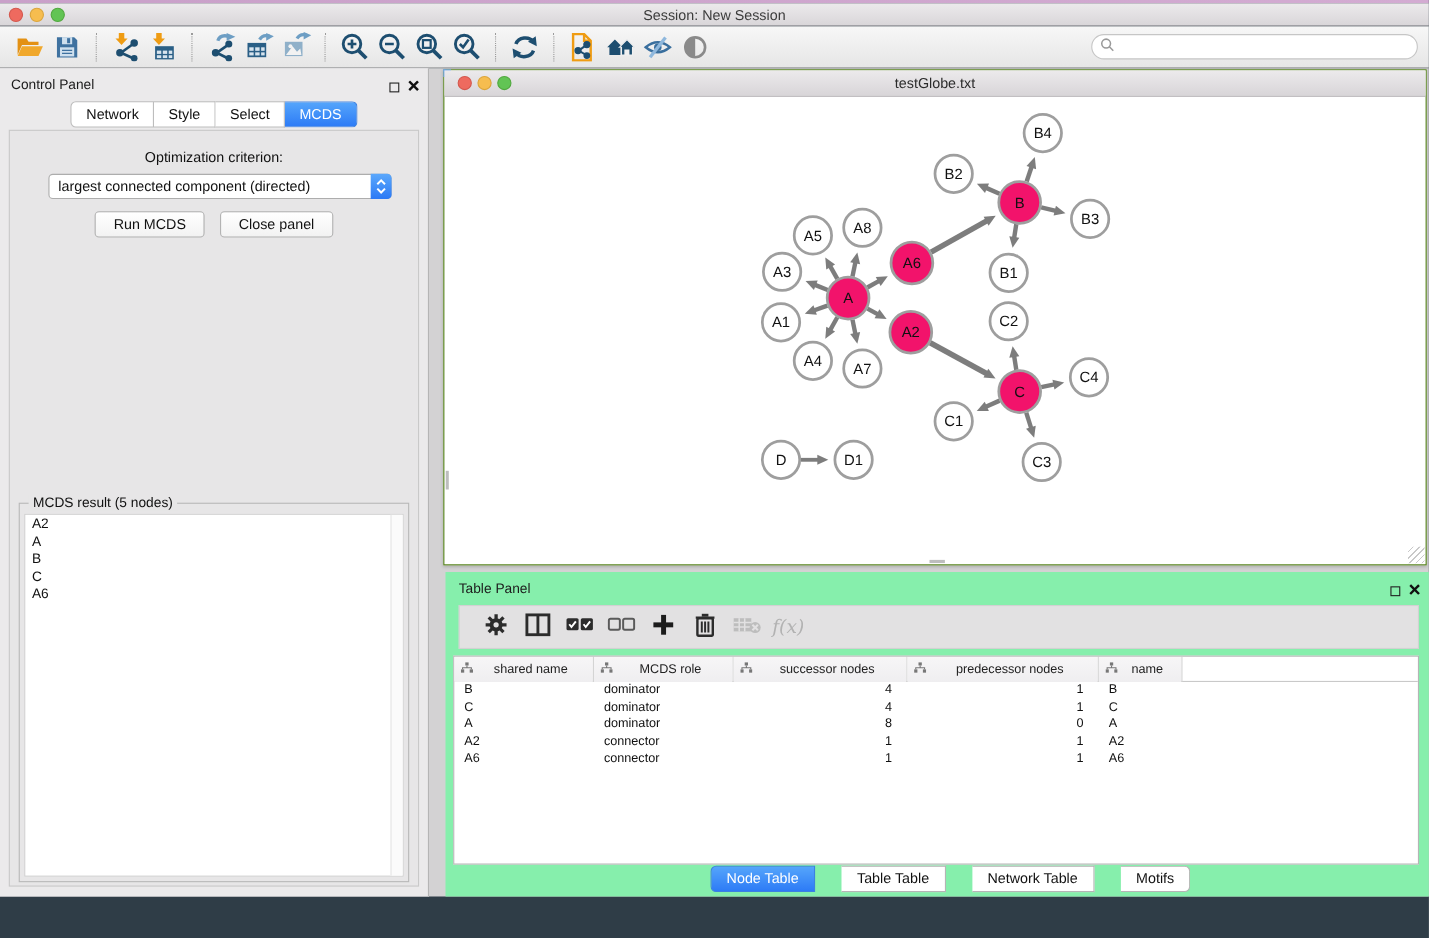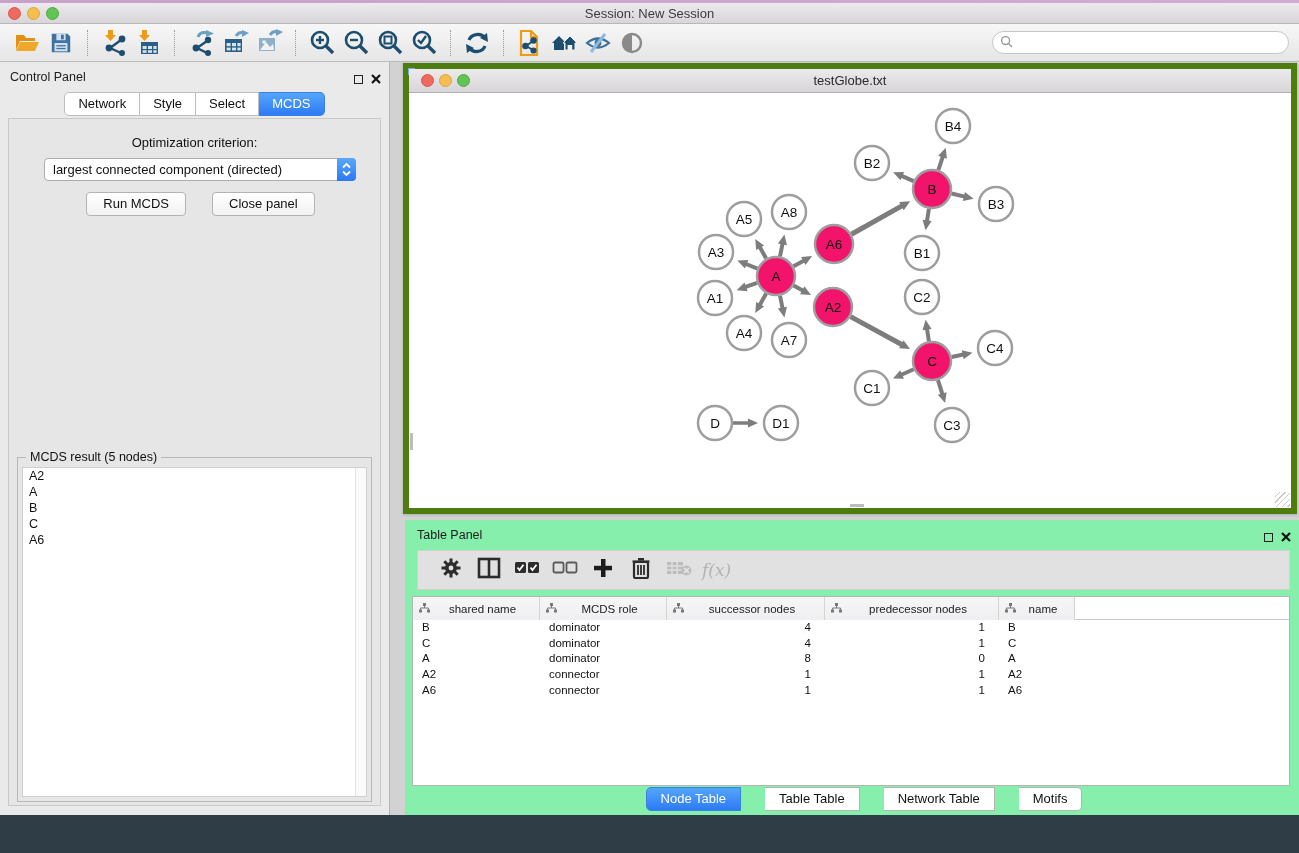--- a/index.html
+++ b/index.html
@@ -53,32 +53,32 @@
     background:#e7e6e7; border:1px solid #c9c9c9; }
   .opt-label { position:absolute; left:0; top:16px; width:100%; text-align:center;
     font-size:13px; color:#111; }
   .dropdown { position:absolute; left:35px; top:39px; width:312px; height:23px;
     background:#fff; border:1px solid #adadad; border-radius:4px; display:flex; align-items:center; }
   .dropdown .dd-text { flex:1; font-size:13px; color:#111; padding-left:8px; white-space:nowrap; overflow:hidden; }
   .dd-stepper { width:19px; height:23px; margin:-1px -1px -1px 0; border-radius:0 4px 4px 0;
     background:linear-gradient(#5ba8fc,#2b79f5); display:flex; align-items:center; justify-content:center; }
   .btn-row { position:absolute; left:0; top:73px; width:100%; display:flex; justify-content:center; gap:14px; }
   .mac-btn { background:linear-gradient(#ffffff,#f2f2f2); border:1px solid #b3b3b3; border-radius:4px;
-    font-size:13px; color:#111; padding:3px 16px 4px; line-height:15px; font-family:"Liberation Sans",sans-serif;margin-left:12px; }
+    font-size:13px; color:#111; padding:3px 16px 4px; line-height:15px; font-family:"Liberation Sans",sans-serif; }
   .groupbox { position:absolute; left:8px; right:8px; top:338px; bottom:3px;
     border:1px solid #b8b8b8; }
   .groupbox .gb-title { position:absolute; left:8px; top:-8px; background:#e7e6e7;
     padding:0 4px; font-size:12.5px; color:#111; }
   .gb-list { position:absolute; left:4px; top:9px; right:4px; bottom:4px; background:#fff;
     border:1px solid #cfcfcf; }
   .gb-scroll { position:absolute; right:0; top:0; bottom:0; width:11px; background:#fbfbfb; border-left:1px solid #e4e4e4; }
   .gb-item { font-size:12.5px; color:#111; padding:1px 0 1px 6px; line-height:14px; }
   
   #network-window { position:absolute; left:403px; top:1px; width:894px; height:451px;
-    background:#fff; border:6px solid #4d7c0f; box-shadow:0 1px 3px rgba(0,0,0,.18); }
+    background:#fff; border:1px solid #4d7c0f; box-shadow:0 1px 3px rgba(0,0,0,.18); }
   #nw-corner { position:absolute; left:-1px; top:-1px; width:7px; height:7px;
     border-left:2px solid #76a9e8; border-top:2px solid #76a9e8; }
   .nw-titlebar { position:absolute; left:0; top:0; width:100%; height:24px;
     background:linear-gradient(#eceaec,#d8d5d8); border-bottom:1px solid #b3b0b3; }
   .nw-titlebar .lights { left:12px; top:5px; gap:5px; }
   .nw-titlebar .title { position:absolute; width:100%; top:4px; text-align:center; font-size:13px; color:#2b2b2b; }
   .nw-canvas { position:absolute; left:1px; right:1px; top:25px; bottom:1px; background:#fff; overflow:hidden;}
   #nw-grip { position:absolute; right:1px; bottom:1px; width:15px; height:15px;
     background:repeating-linear-gradient(135deg, transparent 0 3px, #c9c9c9 3px 4px); }
   #nw-minibar { position:absolute; left:0; top:339px; width:3px; height:17px; background:#bdbdbd; }

